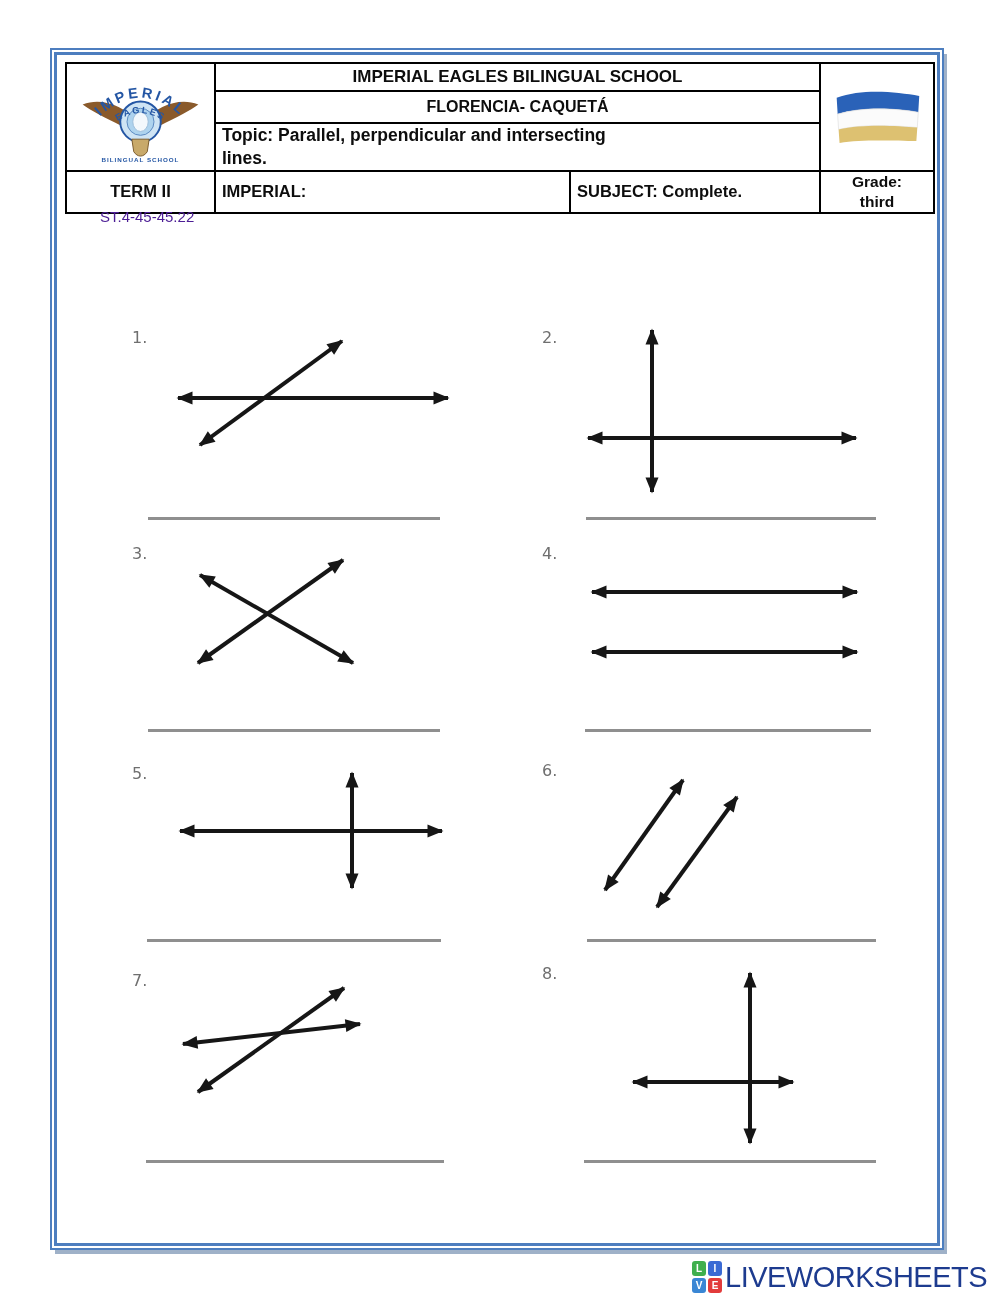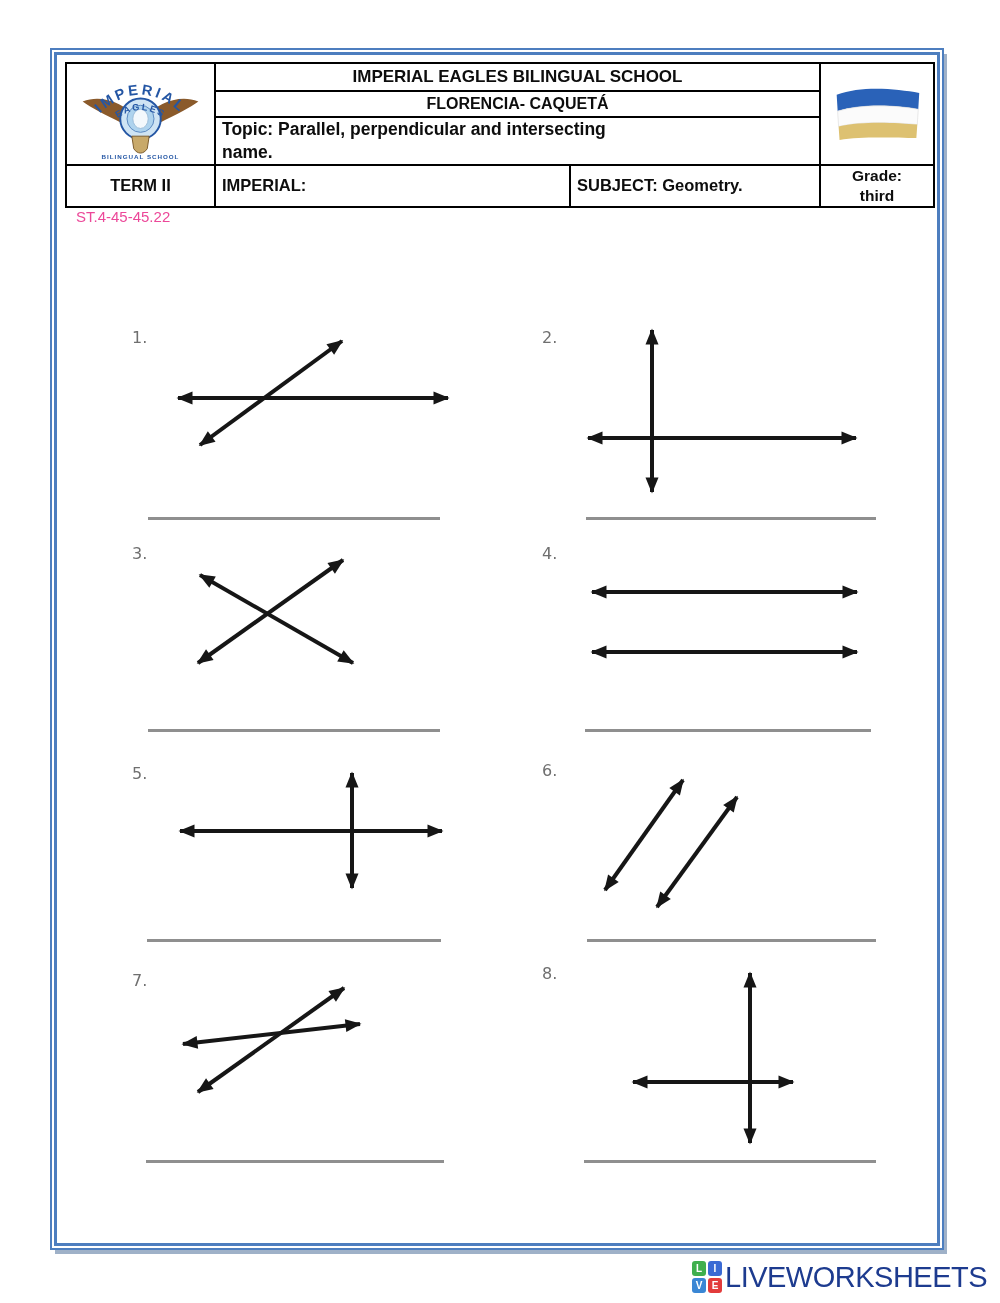--- a/index.html
+++ b/index.html
@@ -10,21 +10,21 @@
          box-shadow:inset 0 0 0 2px #ffffff,inset 0 0 0 5px #4d7ebf,4px 5px 0 -1px #9fb1c8;}
   .header-table{position:absolute;left:65px;top:62px;width:868px;border-collapse:collapse;table-layout:fixed;}
   .header-table td{border:2px solid #000;padding:0 6px;font-weight:bold;color:#0d0d0d;overflow:hidden;}
   .cell-center{text-align:center;vertical-align:middle;}
   .school{font-size:17px;}
   .loc{font-size:16px;}
   .topic{font-size:17.5px;line-height:1.3;padding-left:8px;vertical-align:middle;}
   .term{font-size:16.5px;}
   .teacher,.subject{font-size:16.5px;padding-left:8px;vertical-align:middle;}
   .grade{font-size:15.5px;line-height:1.25;}
-  .code{position:absolute;left:76px;top:208px;font-size:15px;color:#ec4899;}
+  .code{position:absolute;left:100px;top:208px;font-size:15px;color:#4c1d95;}
   .instruction{position:absolute;left:50px;top:255px;width:892px;text-align:center;
                font-size:20.5px;color:#1c1c1c;}
   .fig{position:absolute;}
   .fig svg{position:absolute;left:0;top:0;width:100%;height:100%;}
   .fig-num{position:absolute;left:2px;top:6px;font-size:16px;color:#6f6f6f;z-index:2;
            font-family:"DejaVu Sans",sans-serif;}
   #f1{left:130px;top:322px;width:330px;height:132px;}
   #f2{left:540px;top:322px;width:340px;height:178px;}
   #f3{left:130px;top:538px;width:330px;height:135px;}
   #f4{left:540px;top:538px;width:340px;height:130px;}
@@ -88,33 +88,33 @@
       <td rowspan="3" class="cell-center">
         <div class="flag-wrap">
           <svg width="96" height="66" viewBox="0 0 100 68">
             <path d="M8,14 C35,4 70,8 94,12 L93,29 C70,25 35,23 9,31 Z" fill="#2a62b8"></path>
             <path d="M9,31 C35,23 70,25 93,29 L92,45 C70,43 35,41 10,47 Z" stroke="#d9d9d9" stroke-width="0.6" fill="#fbfbfb"></path>
             <path d="M10,47 C35,41 70,43 92,45 L91,59 C70,59 35,57 11,61 Z" fill="#ddc171"></path>
           </svg>
         </div>
       </td>
     </tr>
-    <tr style="height:26px">
+    <tr style="height:32px">
       <td colspan="2" class="cell-center loc">FLORENCIA- CAQUETÁ</td>
     </tr>
     <tr style="height:47px">
       <td colspan="2" class="topic">
         <span style="display:block">Topic: Parallel, perpendicular and intersecting</span>
-        <span style="display:block">name.</span>
+        <span style="display:block">lines.</span>
       </td>
     </tr>
     <tr style="height:42px">
       <td class="cell-center term">TERM II</td>
       <td class="teacher">IMPERIAL:</td>
-      <td class="subject">SUBJECT: Geometry.</td>
+      <td class="subject">SUBJECT: Complete.</td>
       <td class="cell-center grade">
         <span style="display:block">Grade:</span>
         <span style="display:block">third</span>
       </td>
     </tr>
   </tbody>
     </table>
 
   <div class="code">ST.4-45-45.22</div>
 

